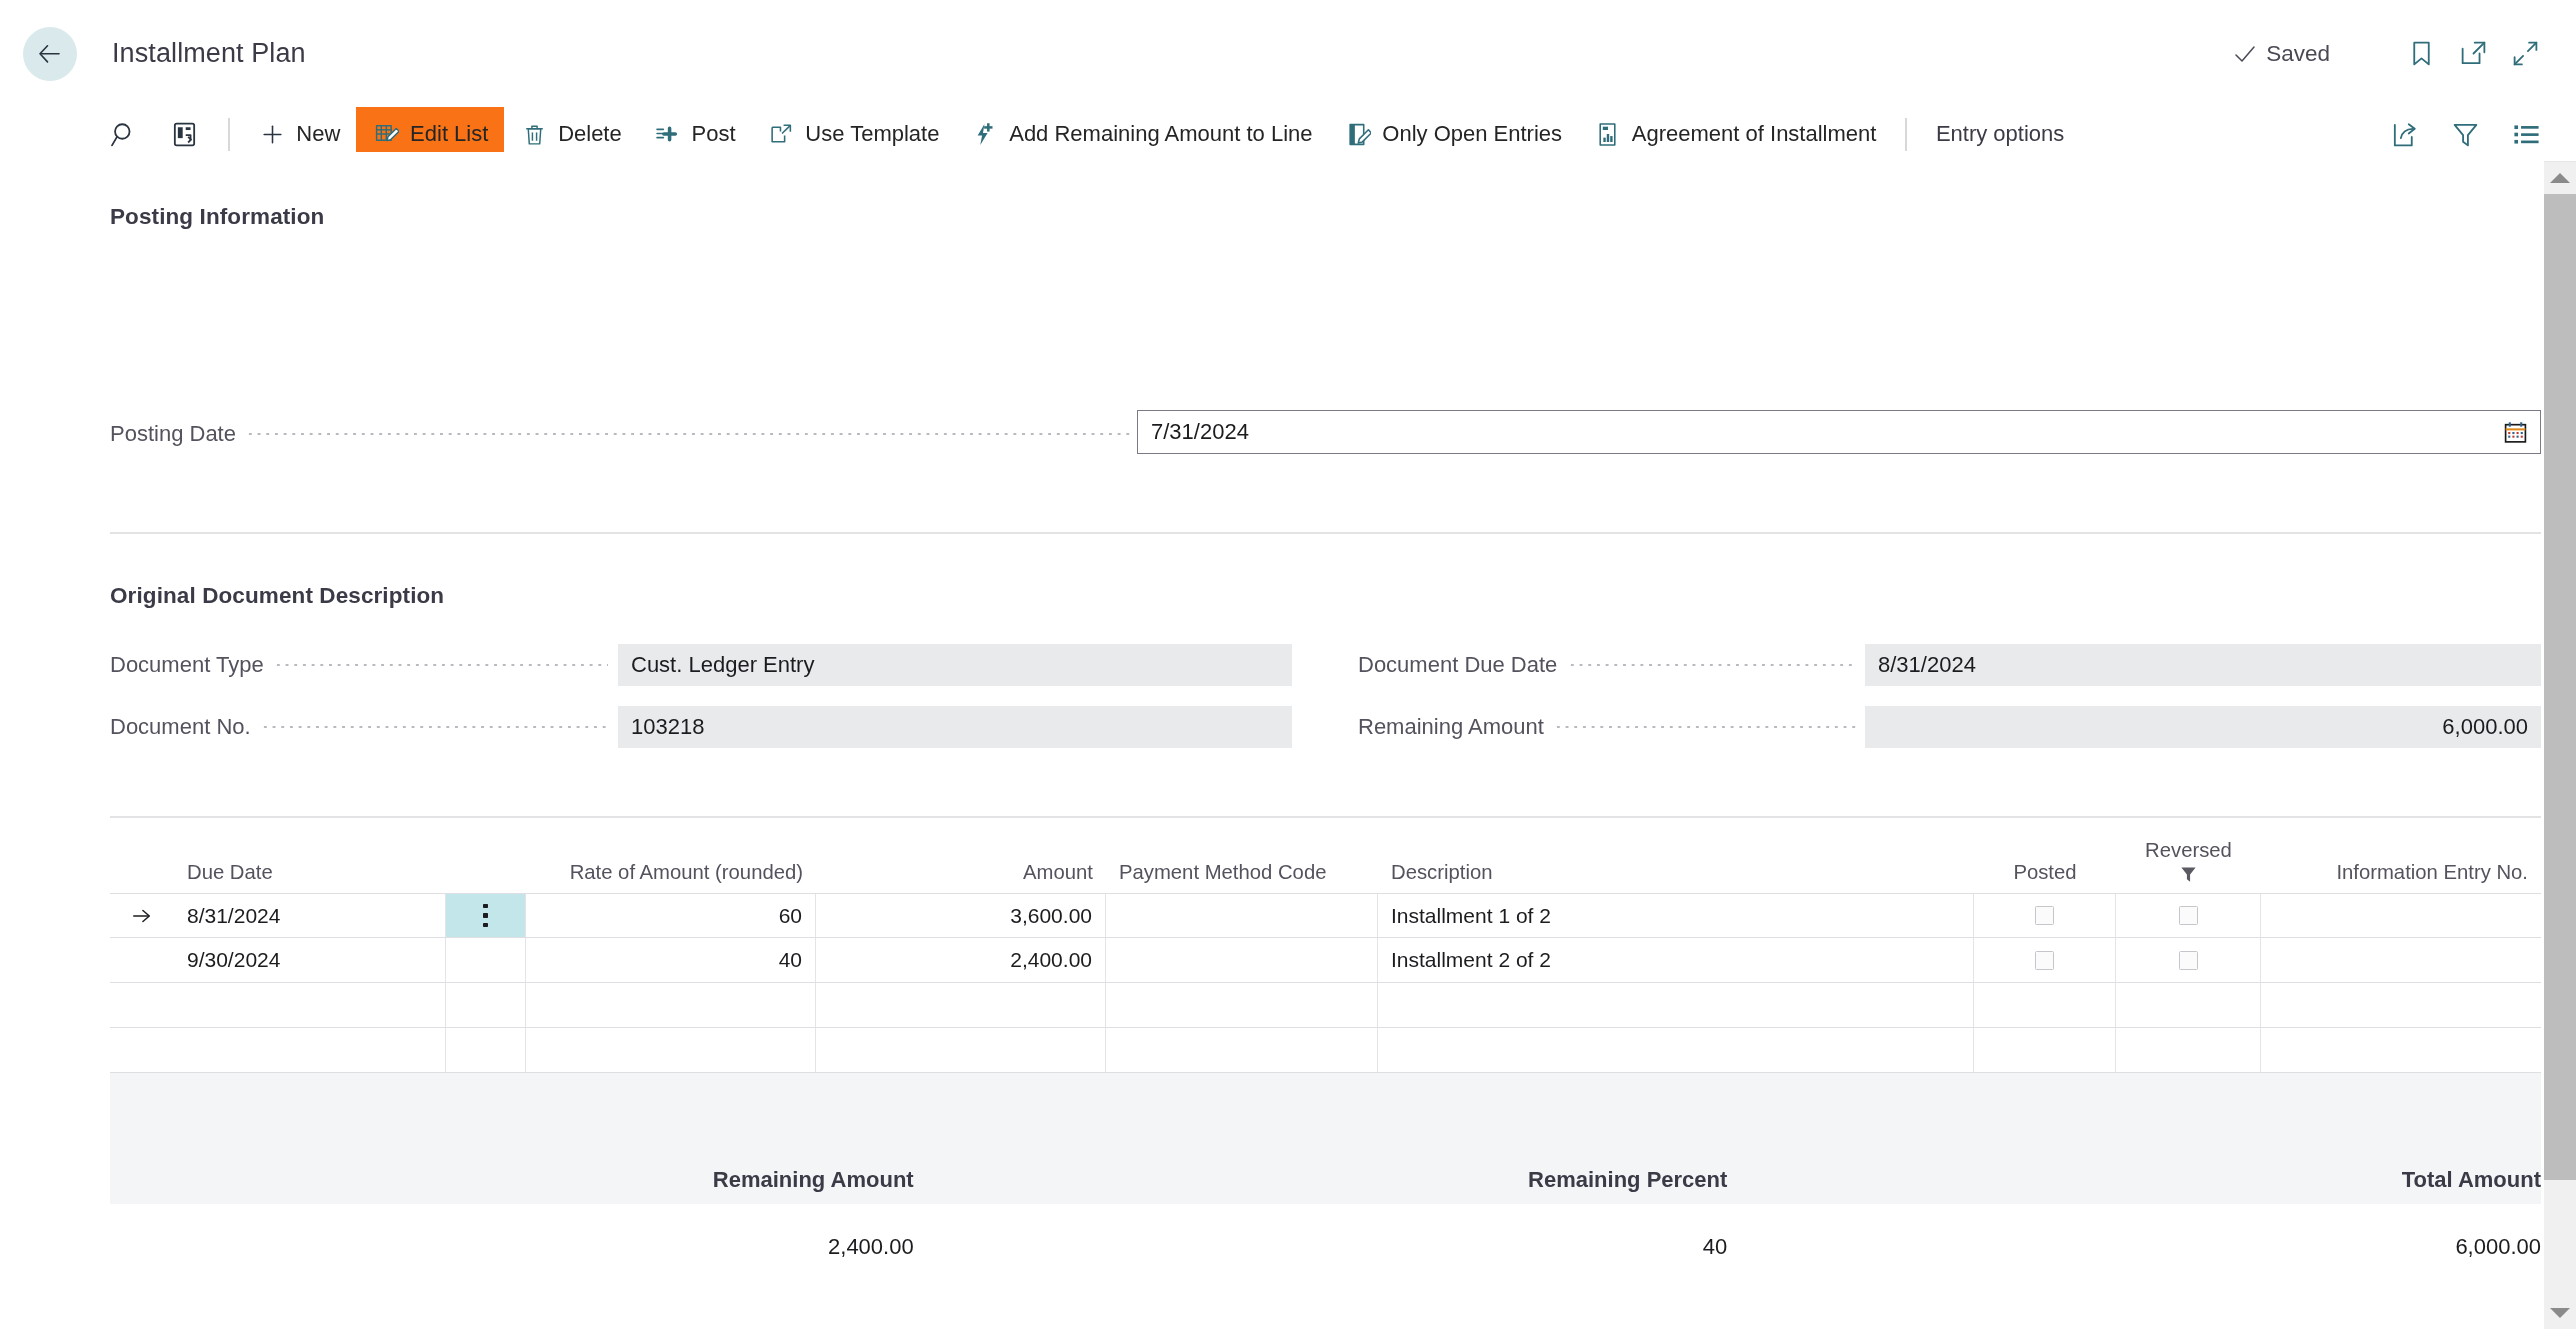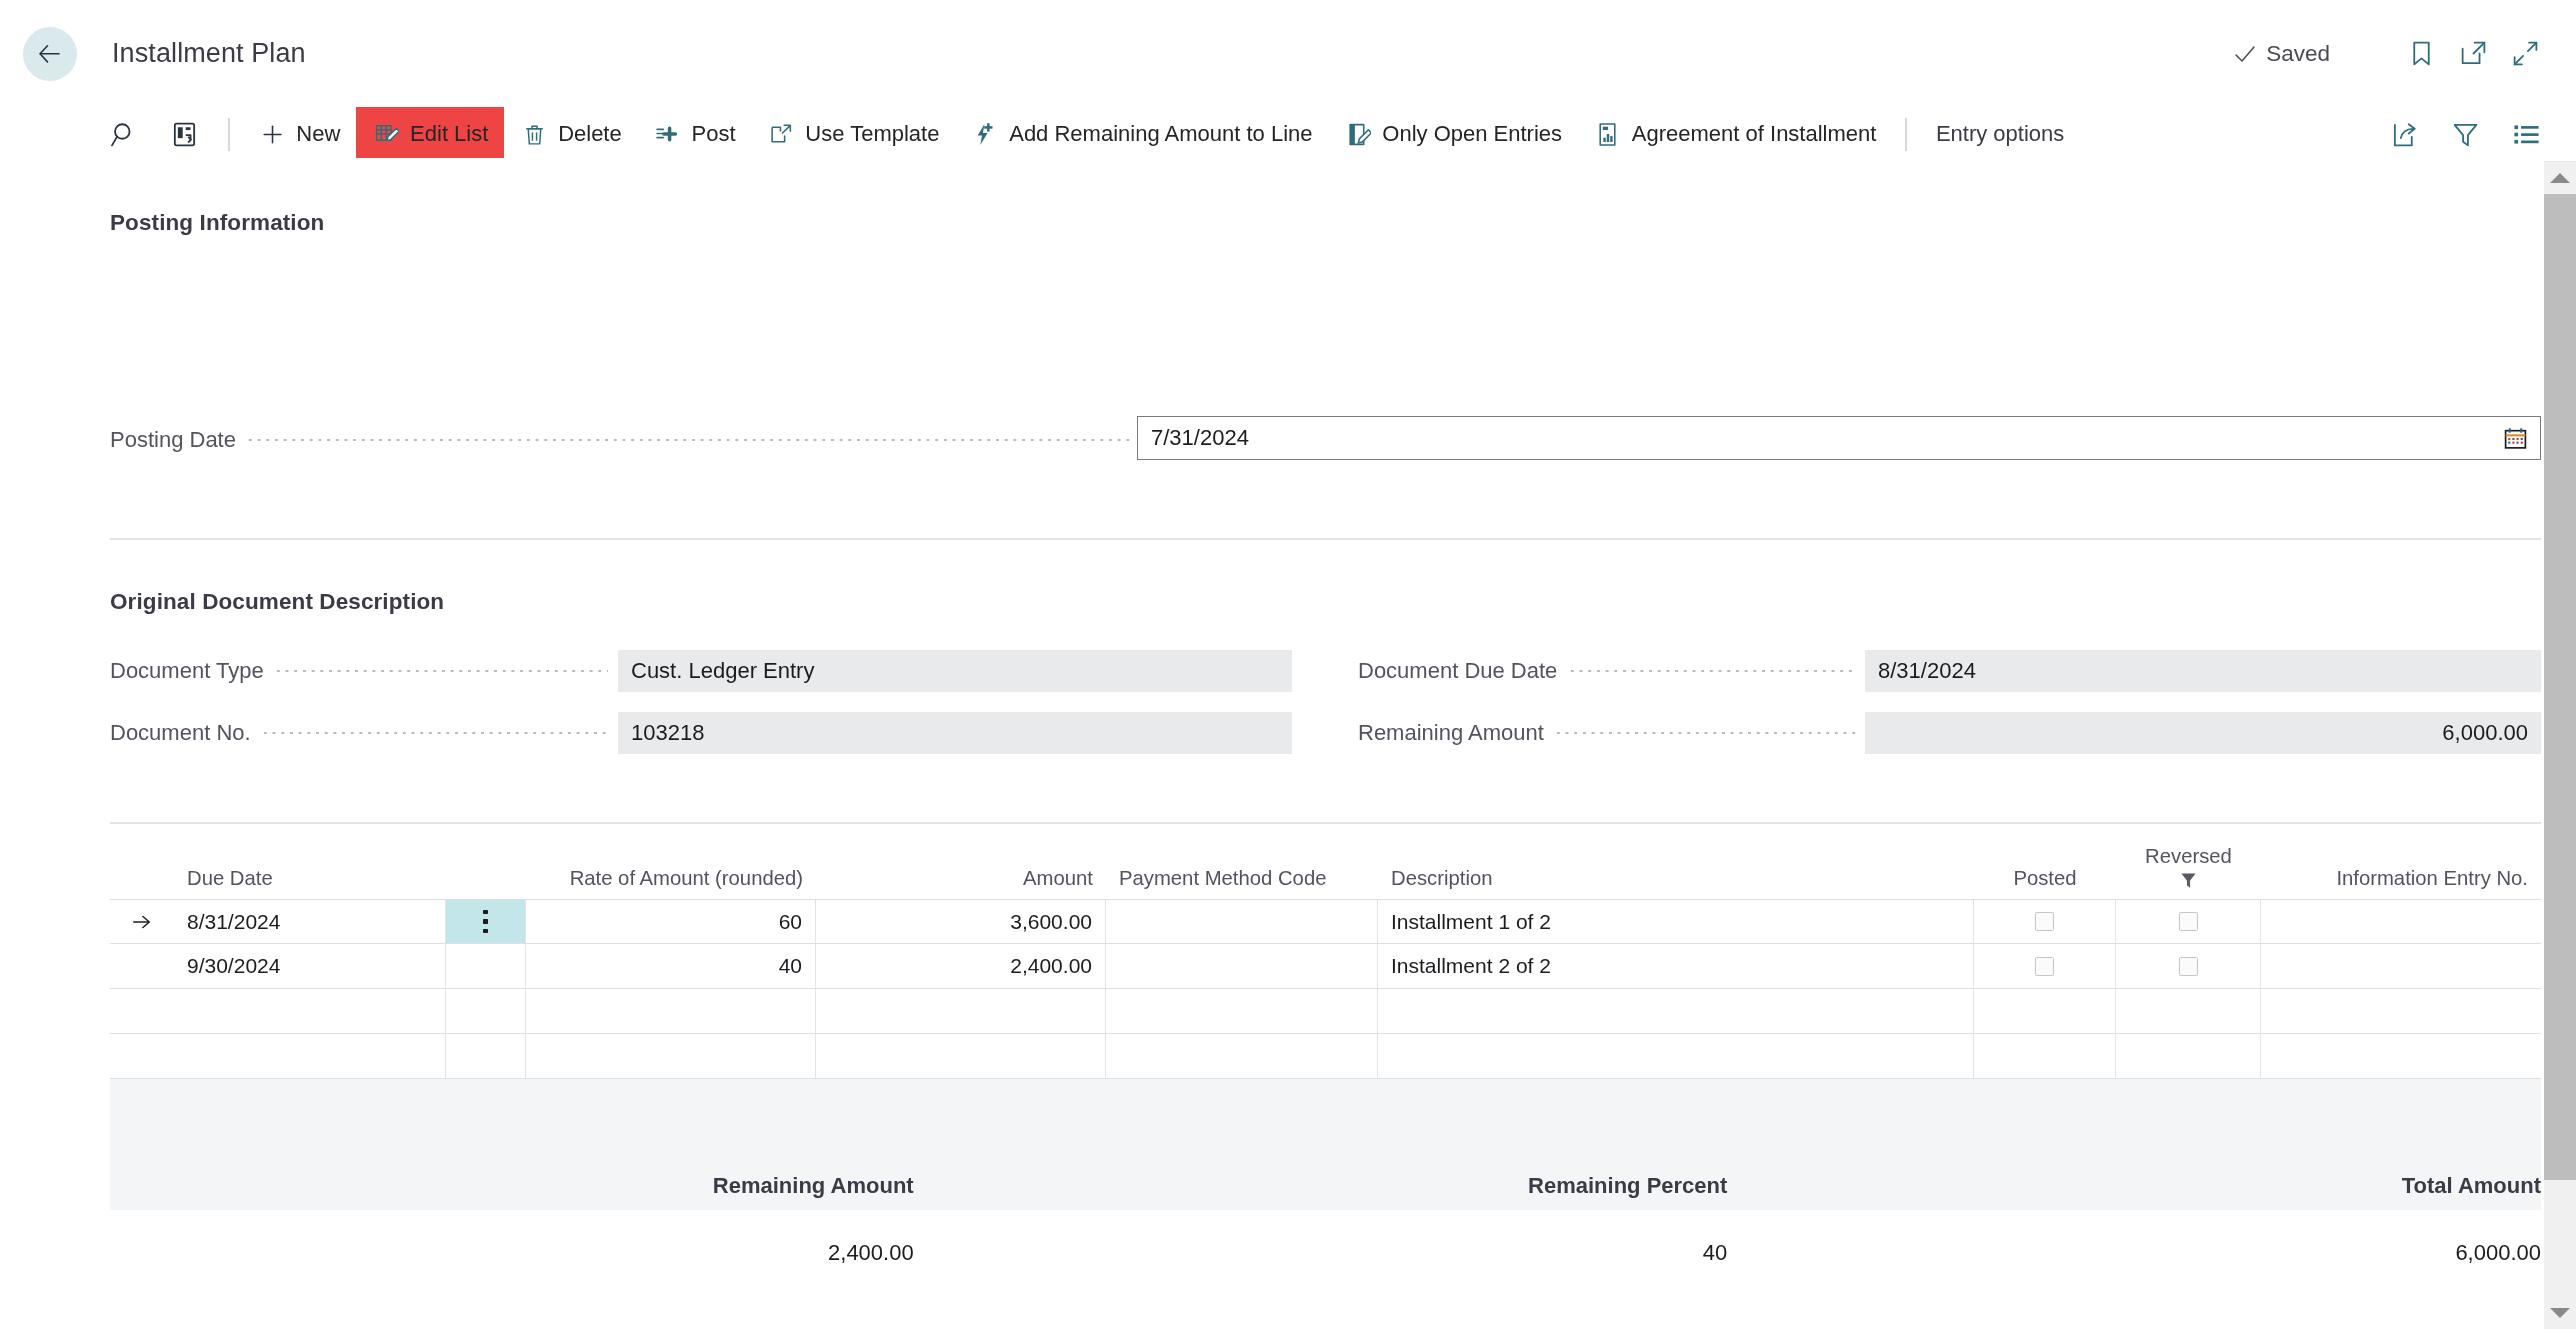--- a/index.html
+++ b/index.html
@@ -44,35 +44,35 @@
   .cmdbar {
     position: absolute; left: 0; top: 107px; width: 2576px; height: 55px;
     background: #fff; display: flex; align-items: center;
     border-bottom: 1.5px solid #e6e6e6;
   }
   .cmd {
     display: flex; align-items: center; gap: 10.2px; height: 55px;
     padding: 0 16px; cursor: pointer; white-space: nowrap;
     font-size: 22px; color: #252526;
   }
-  .cmd.active { background: #ef4444; align-items: center; }
+  .cmd.active { background: #f97316; align-items: center; }
   .cmd .ci { display: flex; align-items: center; justify-content: center; width: 27.6px; height: 27.6px; }
   .cmd .ci svg { width: 25px; height: 25px; }
   .cmd.plain { color: #3b3b47; }
   .cmdsep { width: 1.5px; height: 33px; background: #d8d8d8; margin: 0 13px; flex: 0 0 auto; }
   .cmd-icononly {
     width: 61px; height: 55px; display: flex; align-items: center; justify-content: center;
     cursor: pointer;
   }
   .cmd-icononly svg { width: 29px; height: 29px; }
   .cmd-right { margin-left: auto; display: flex; align-items: center; padding-right: 19px; }
 
   
   .content {
-    position: absolute; left: 0; top: 158px; width: 2544px; height: 1167px;
+    position: absolute; left: 0; top: 152px; width: 2544px; height: 1167px;
     background: #fff; overflow: hidden;
   }
 
   .section-head {
     position: absolute; font-size: 22.5px; color: #3b3b47; font-weight: bold;
     letter-spacing: 0.1px; white-space: nowrap;
   }
 
   
   .field { position: absolute; display: flex; align-items: center; height: 42px; }

